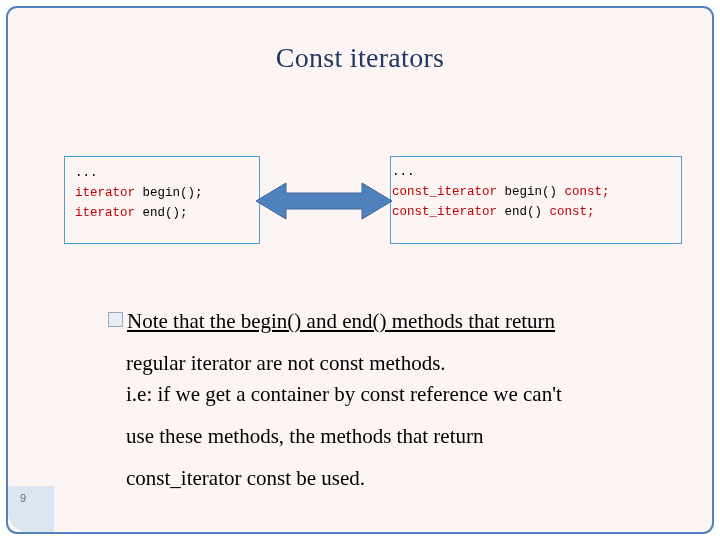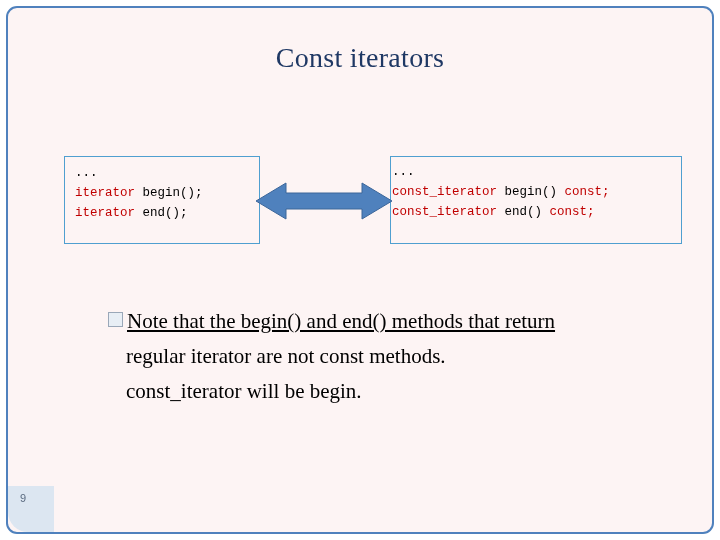--- a/index.html
+++ b/index.html
@@ -99,21 +99,21 @@
     background: #e8eef5;
     margin-right: 4px;
     vertical-align: 1px;
   }
   .bullet-line-1 {
     text-indent: 0;
     text-decoration: underline;
   }
   .bullet-rest {
     margin-left: 18px;
-    margin-top: 8px;
+    margin-top: 15px;
   }
   .para-2 {
     margin-left: 18px;
     margin-top: 4px;
   }
   .corner-bl {
     position: absolute;
     left: 0;
     bottom: 0;
     width: 46px;
@@ -148,19 +148,21 @@
 
   <div class="arrow">
     <svg width="136" height="42" viewBox="0 0 136 42" xmlns="http://www.w3.org/2000/svg">
       <polygon points="0,21 30,3 30,13 106,13 106,3 136,21 106,39 106,29 30,29 30,39" fill="#4f81bd" stroke="#3c6699" stroke-width="1"></polygon>
     </svg>
   </div>
 
   <div class="bullet-block">
     <div class="bullet-line-1"><span class="bullet-marker"></span><span>Note that the begin() and end() methods that return</span></div>
     <div class="bullet-rest">regular iterator are not const methods.</div>
-    <div class="bullet-rest">const_iterator will be begin.</div>
+    <div class="para-2">i.e: if we get a container by const reference we can't</div>
+    <div class="bullet-rest">use these methods, the methods that return</div>
+    <div class="bullet-rest">const_iterator const be used.</div>
   </div>
 
   <div class="corner-bl"></div>
   <div class="corner-num">9</div>
 
 </div>
 
 </body></html>

